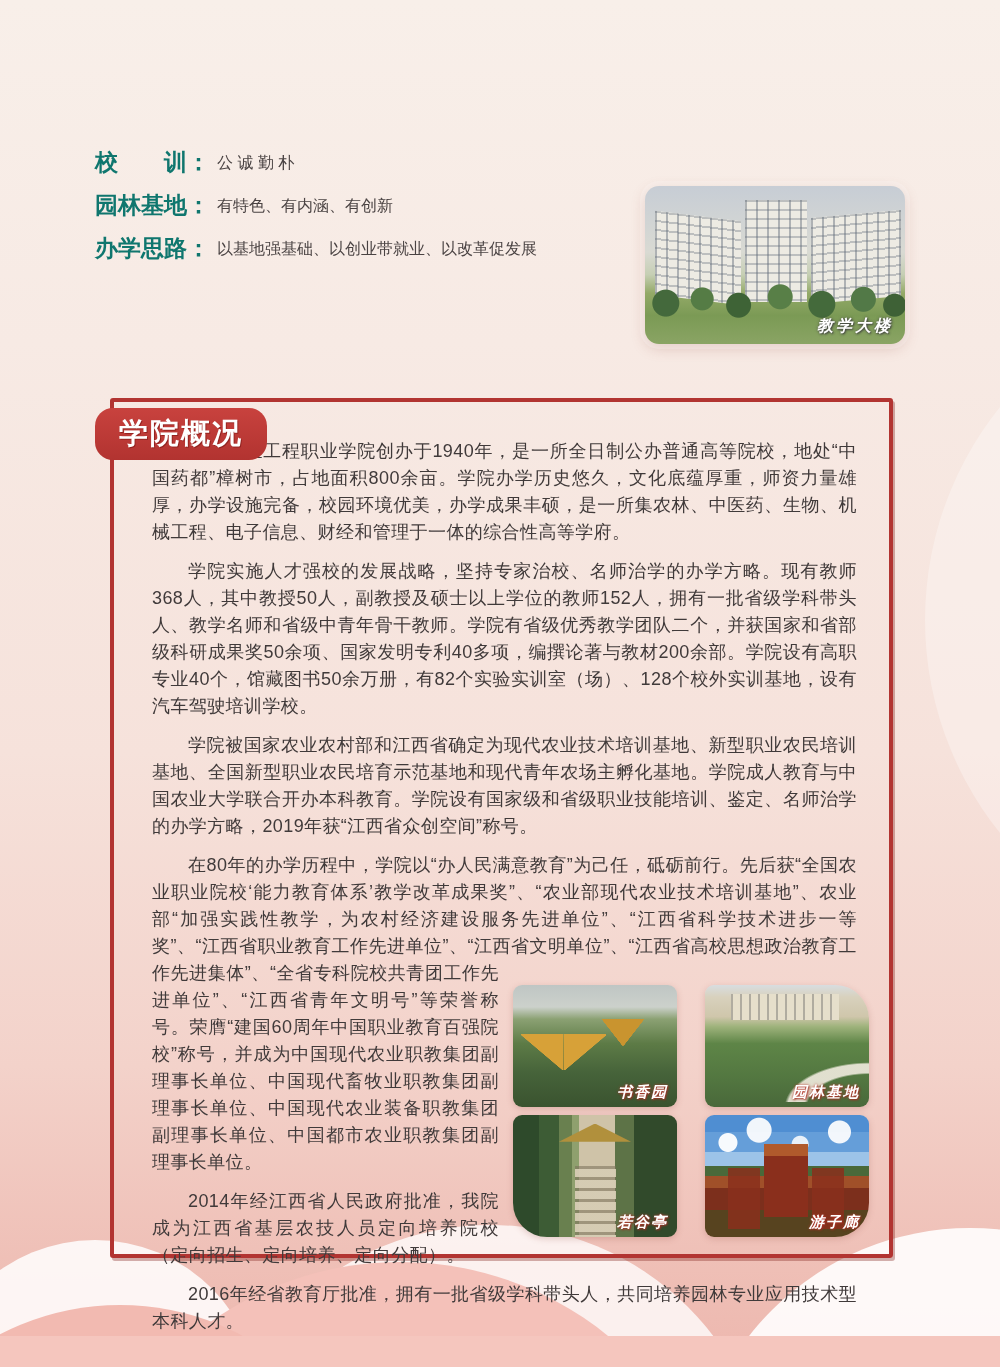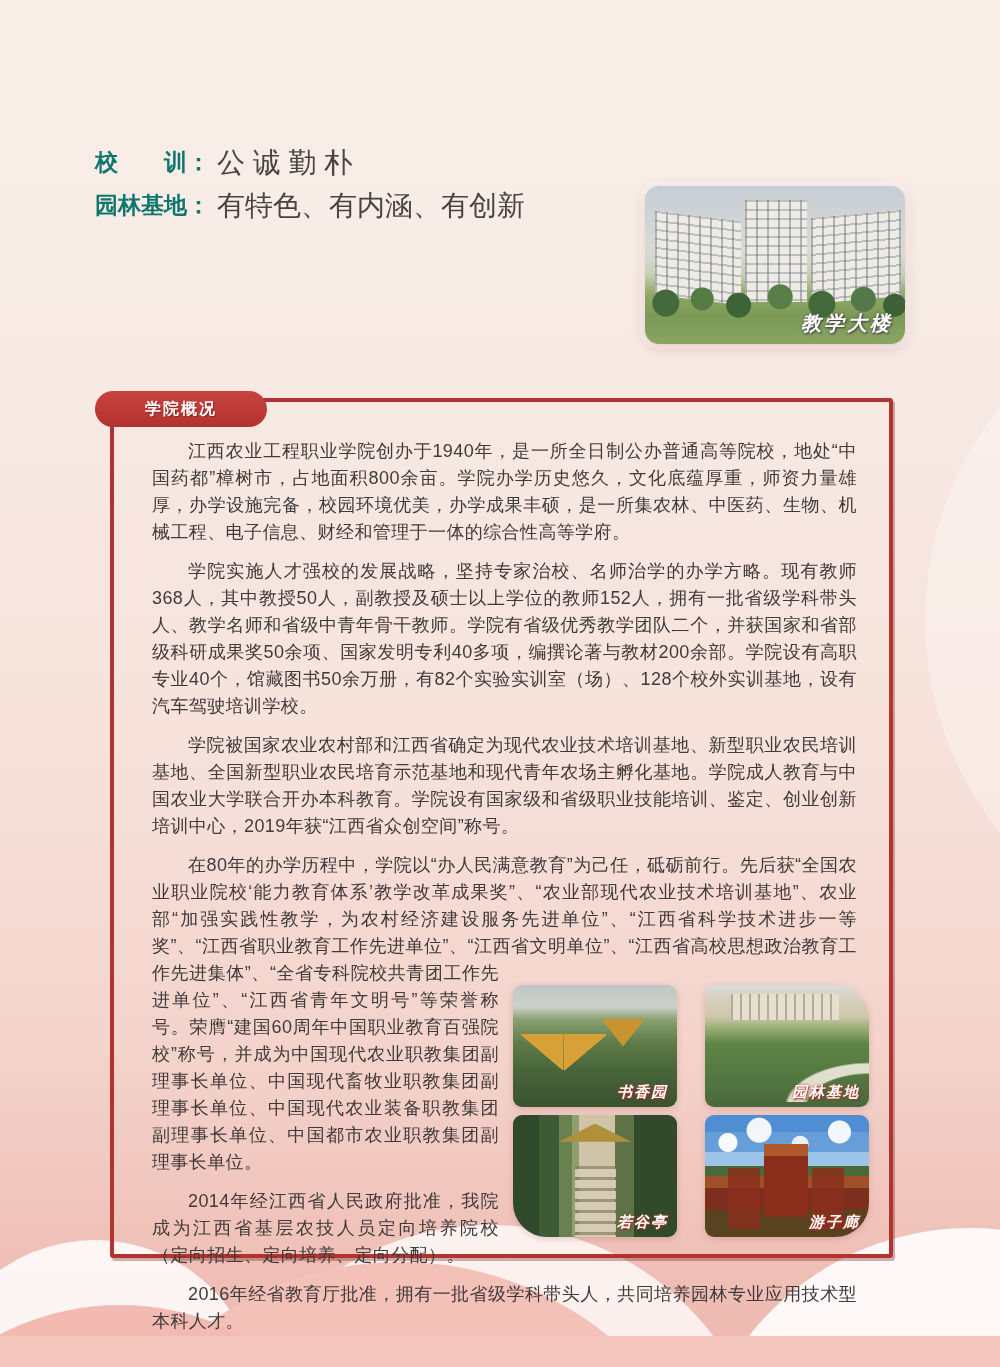--- a/index.html
+++ b/index.html
@@ -17,21 +17,21 @@
   .c-pink-left{left:-140px;top:1305px;width:520px;height:520px;background:#f2bab1;}
   .bottom-band{position:absolute;left:0;top:1336px;width:1000px;height:31px;background:#f5c6be;}
 
   
   .motto{position:absolute;left:95px;top:148px;width:560px;z-index:2;}
   .motto-row{display:flex;align-items:flex-start;margin-bottom:13px;}
   .motto-label{
     flex:0 0 122px;font-family:"Liberation Serif","DejaVu Serif",serif;
     font-weight:bold;font-size:23px;color:#0f766e;line-height:30px;white-space:nowrap;
   }
-  .motto-value{font-size:28px;color:#4a4343;line-height:30px;width:440px;}
+  .motto-value{font-size:16px;color:#4a4343;line-height:30px;width:440px;}
   .motto-value .line2{display:block;margin-top:13px;}
 
   
   .photo-main{
     position:absolute;left:645px;top:186px;width:260px;height:158px;z-index:2;
     border-radius:14px;overflow:hidden;
     background:linear-gradient(180deg,#c7cdd5 0%,#d9dad3 42%,#c6cfb4 56%,#93a967 68%,#7b9a55 82%,#8aa464 100%);
     box-shadow:0 0 0 5px rgba(255,255,255,.20),0 4px 14px rgba(160,90,80,.28);
   }
   .bldg{position:absolute;background-color:#edebe3;
@@ -44,36 +44,36 @@
     background:
       radial-gradient(circle at 8% 55%,#44693c 0 13px,transparent 14px),
       radial-gradient(circle at 22% 45%,#557c45 0 11px,transparent 12px),
       radial-gradient(circle at 36% 60%,#3e6336 0 12px,transparent 13px),
       radial-gradient(circle at 52% 40%,#587f47 0 12px,transparent 13px),
       radial-gradient(circle at 68% 58%,#446a3b 0 13px,transparent 14px),
       radial-gradient(circle at 84% 46%,#527947 0 12px,transparent 13px),
       radial-gradient(circle at 96% 60%,#3e6136 0 11px,transparent 12px);}
   .photo-cap{
     position:absolute;right:12px;bottom:7px;z-index:3;
-    color:#fff;font-weight:bold;font-style:italic;font-size:20px;letter-spacing:3px;
+    color:#fff;font-weight:bold;font-style:italic;font-size:16px;letter-spacing:3px;
     text-shadow:0 0 3px rgba(70,70,70,.9),1px 1px 2px rgba(60,60,60,.9);
   }
 
   
   .panel{
     position:absolute;left:110px;top:398px;width:783px;height:860px;z-index:1;
     box-sizing:border-box;border:4px solid #b23431;border-radius:3px;
     box-shadow:2px 3px 0 rgba(130,35,28,.35);
     padding:24px 20px 14px 26px;
   }
   .badge{
-    position:absolute;left:95px;top:391px;width:172px;height:36px;z-index:3;
+    position:absolute;left:95px;top:408px;width:172px;height:52px;z-index:3;
     background:linear-gradient(180deg,#c8423e 0%,#b23330 100%);
     border-radius:18px;display:flex;align-items:center;justify-content:center;
-    color:#fff;font-weight:bold;font-size:16px;letter-spacing:2px;
+    color:#fff;font-weight:bold;font-size:29px;letter-spacing:2px;
     text-shadow:1px 1px 0 rgba(120,20,16,.6);
   }
   .panel p{
     margin:12px;text-indent:2em;text-align:justify;
     font-size:18px;line-height:27px;color:#403a3a;letter-spacing:.4px;
   }
   .spacer{float:right;width:1px;height:559px;margin-right:-1px;}
   .photos{
     float:right;clear:right;width:356px;height:252px;margin:0 0 4px 14px;
     display:grid;grid-template-columns:1fr 1fr;grid-template-rows:1fr 1fr;gap:8px 28px;
@@ -127,20 +127,24 @@
 
 <div class="motto">
   <div class="motto-row">
     <span class="motto-label">校　　训：</span>
     <span class="motto-value">公 诚 勤 朴</span>
   </div>
   <div class="motto-row">
     <span class="motto-label">园林基地：</span>
     <span class="motto-value">有特色、有内涵、有创新</span>
   </div>
+  <div class="motto-row">
+    <span class="motto-label">办学思路：</span>
+    <span class="motto-value">以基地强基础、以创业带就业、以改革促发展</span>
+  </div>
 </div>
 
 <div class="photo-main">
   <div class="bldg b1"></div>
   <div class="bldg b2"></div>
   <div class="bldg b3"></div>
   <div class="trees"></div>
   <span class="photo-cap">教学大楼</span>
 </div>
 
@@ -157,17 +161,17 @@
     </div>
     <div class="photo photo-c">
       <span class="photo-cap">若谷亭</span>
     </div>
     <div class="photo photo-d">
       <span class="photo-cap">游子廊</span>
     </div>
   </div>
   <p>江西农业工程职业学院创办于1940年，是一所全日制公办普通高等院校，地处“中国药都”樟树市，占地面积800余亩。学院办学历史悠久，文化底蕴厚重，师资力量雄厚，办学设施完备，校园环境优美，办学成果丰硕，是一所集农林、中医药、生物、机械工程、电子信息、财经和管理于一体的综合性高等学府。</p>
   <p>学院实施人才强校的发展战略，坚持专家治校、名师治学的办学方略。现有教师368人，其中教授50人，副教授及硕士以上学位的教师152人，拥有一批省级学科带头人、教学名师和省级中青年骨干教师。学院有省级优秀教学团队二个，并获国家和省部级科研成果奖50余项、国家发明专利40多项，编撰论著与教材200余部。学院设有高职专业40个，馆藏图书50余万册，有82个实验实训室（场）、128个校外实训基地，设有汽车驾驶培训学校。</p>
-  <p>学院被国家农业农村部和江西省确定为现代农业技术培训基地、新型职业农民培训基地、全国新型职业农民培育示范基地和现代青年农场主孵化基地。学院成人教育与中国农业大学联合开办本科教育。学院设有国家级和省级职业技能培训、鉴定、创业创新培训中心，2019年获“江西省众创空间”称号。</p>
+  <p>学院被国家农业农村部和江西省确定为现代农业技术培训基地、新型职业农民培训基地、全国新型职业农民培育示范基地和现代青年农场主孵化基地。学院成人教育与中国农业大学联合开办本科教育。学院设有国家级和省级职业技能培训、鉴定、名师治学的办学方略，2019年获“江西省众创空间”称号。</p>
   <p>在80年的办学历程中，学院以“办人民满意教育”为己任，砥砺前行。先后获“全国农业职业院校‘能力教育体系’教学改革成果奖”、“农业部现代农业技术培训基地”、农业部“加强实践性教学，为农村经济建设服务先进单位”、“江西省科学技术进步一等奖”、“江西省职业教育工作先进单位”、“江西省文明单位”、“江西省高校思想政治教育工作先进集体”、“全省专科院校共青团工作先进单位”、“江西省青年文明号”等荣誉称号。荣膺“建国60周年中国职业教育百强院校”称号，并成为中国现代农业职教集团副理事长单位、中国现代畜牧业职教集团副理事长单位、中国现代农业装备职教集团副理事长单位、中国都市农业职教集团副理事长单位。</p>
   <p>2014年经江西省人民政府批准，我院成为江西省基层农技人员定向培养院校（定向招生、定向培养、定向分配）。</p>
   <p>2016年经省教育厅批准，拥有一批省级学科带头人，共同培养园林专业应用技术型本科人才。</p>
 </div>
 
 </body></html>

